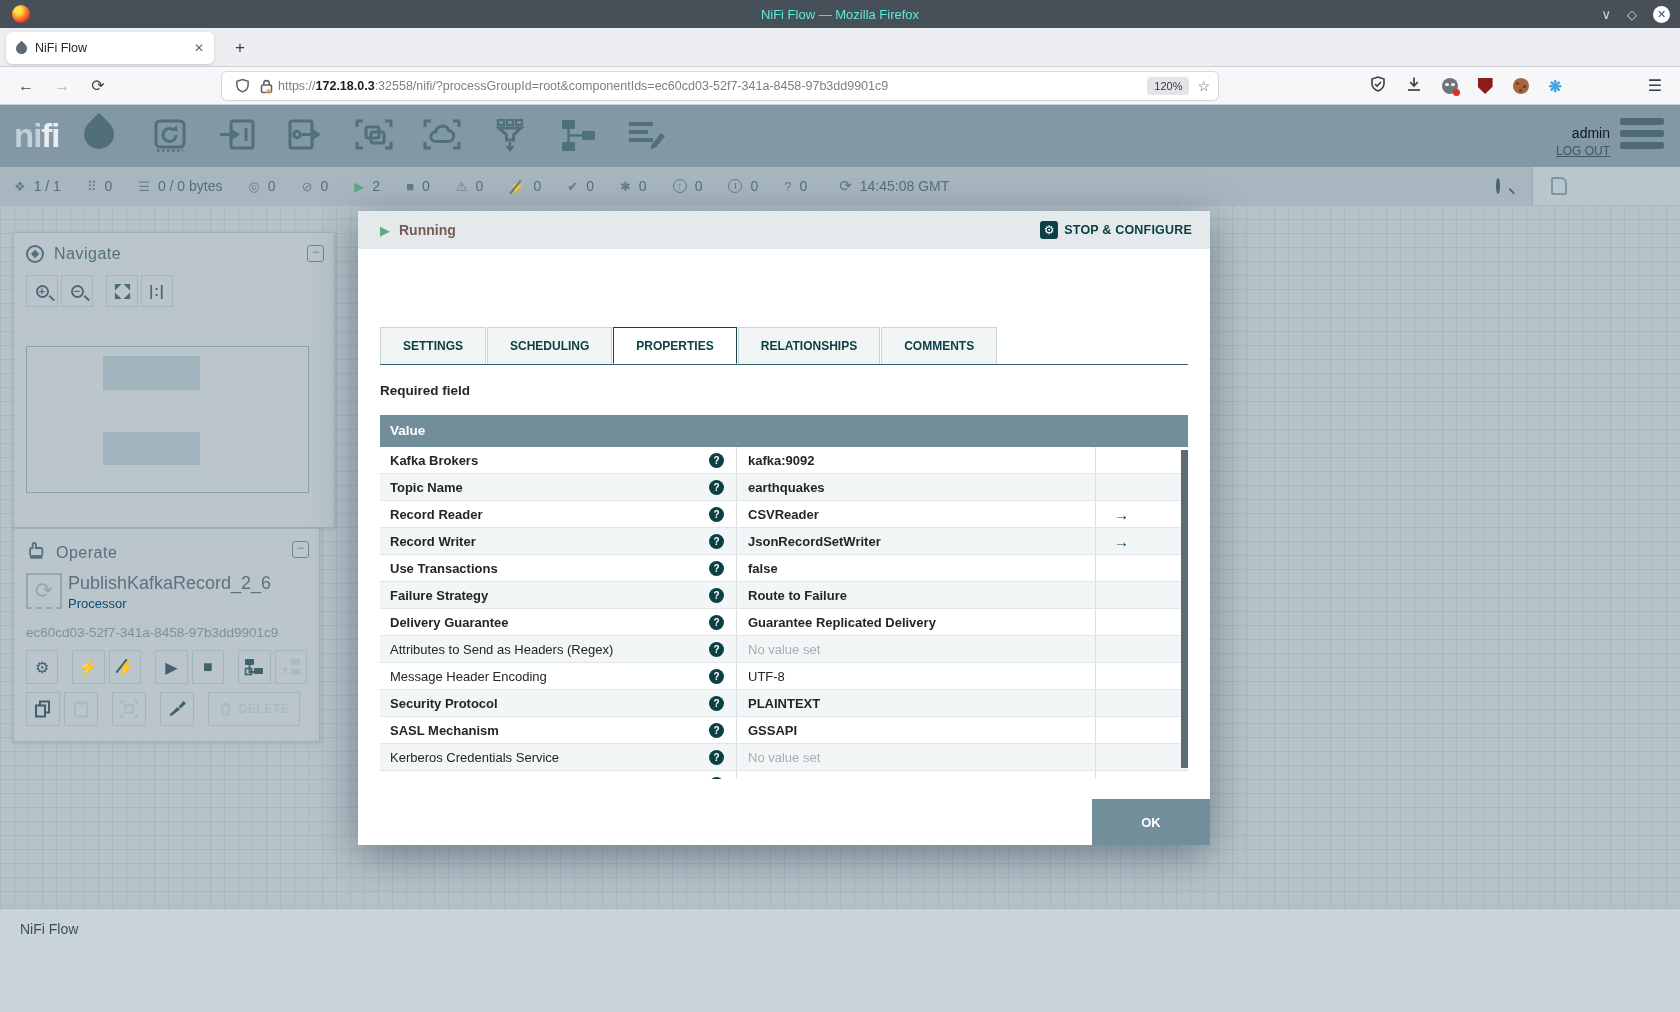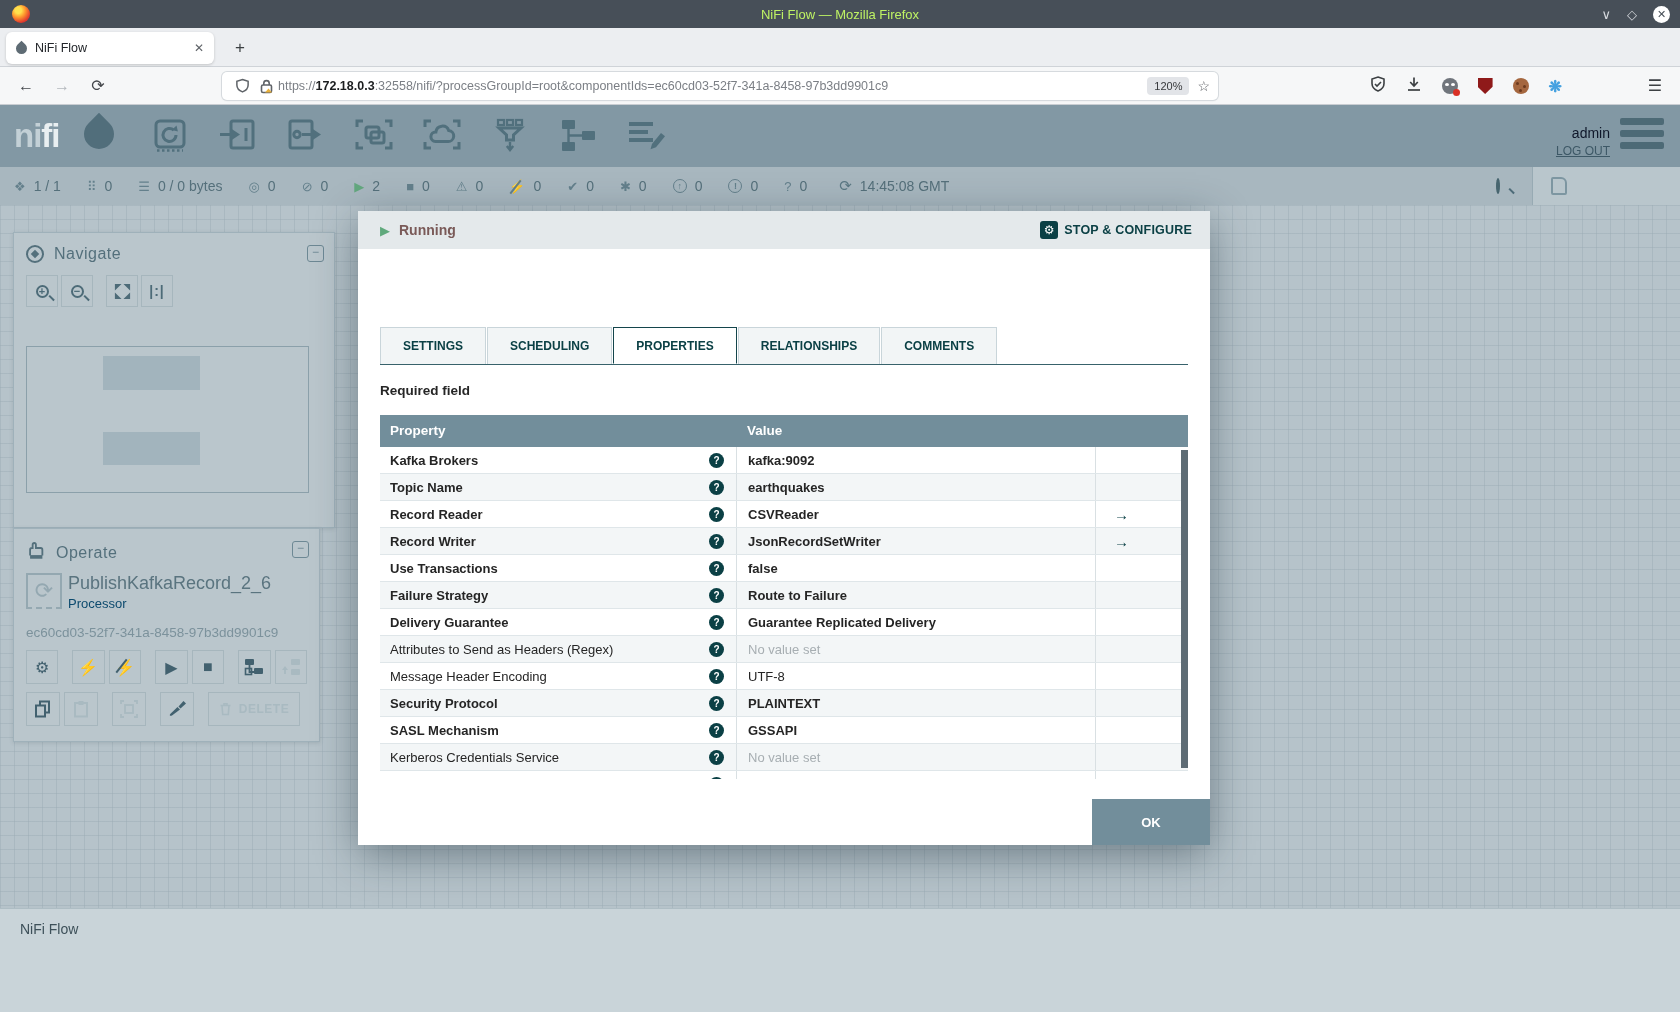--- a/index.html
+++ b/index.html
@@ -4,21 +4,21 @@
 <style>
   * { margin:0; padding:0; box-sizing:border-box; }
   html,body { width:1680px; height:1012px; overflow:hidden; }
   body { font-family:"Liberation Sans", sans-serif; background:#b6c3ca; }
   #screen { position:absolute; left:0; top:0; width:1680px; height:1012px; overflow:hidden; }
 
   
   .titlebar { position:absolute; left:0; top:0; width:100%; height:28px; background:#474f58; display:flex; align-items:center; }
   .ff-logo { position:absolute; left:12px; top:5px; width:18px; height:18px; border-radius:50%;
     background:radial-gradient(circle at 35% 30%, #ffe14d 0 18%, #ff9a2e 40%, #e23d2e 70%, #b5173a 100%); }
-  .win-title { width:100%; text-align:center; color:#bef264; font-size:13px; }
+  .win-title { width:100%; text-align:center; color:#5eead4; font-size:13px; }
   .win-controls { position:absolute; right:10px; top:0; height:28px; display:flex; align-items:center; gap:16px; color:#d7dadf; font-size:13px; }
   .win-close { width:17px; height:17px; background:#fff; color:#474f58; border-radius:50%; text-align:center; line-height:16px; font-size:11px; }
 
   .tabstrip { position:absolute; left:0; top:28px; width:100%; height:39px; background:#eceef1; border-bottom:1px solid #cfd3d8; }
   .tab { position:absolute; left:6px; top:4px; width:208px; height:32px; background:#fff; border-radius:6px;
     box-shadow:0 1px 3px rgba(0,0,0,.18); display:flex; align-items:center; padding:0 10px; gap:8px; }
   .favicon-drop { width:11px; height:11px; background:#5e6b74; border-radius:0 50% 50% 50%; transform:rotate(45deg); flex:none; }
   .tab-title { font-size:12.5px; color:#23262a; flex:1; }
   .tab-close { color:#5f6368; font-size:12px; }
   .newtab-btn { position:absolute; left:228px; top:8px; width:24px; height:24px; text-align:center; line-height:24px; font-size:17px; color:#3c4043; }
@@ -498,21 +498,20 @@
         </div>
         <div class="tab-btn">
           <span class="tab-label">COMMENTS</span>
         </div>
     </div>
 
     <div class="req-note">Required field</div>
 
     <div class="ptable">
       <div class="thead">
-        <div>Property</div>
         <div>Value</div>
       </div>
       <div class="tbody">
         <div class="trow required">
             <div class="cell prop">
               <span class="ptext">Kafka Brokers</span>
               <span class="help">?</span>
             </div>
             <div class="cell val">
               <span class="vtext">kafka:9092</span>

